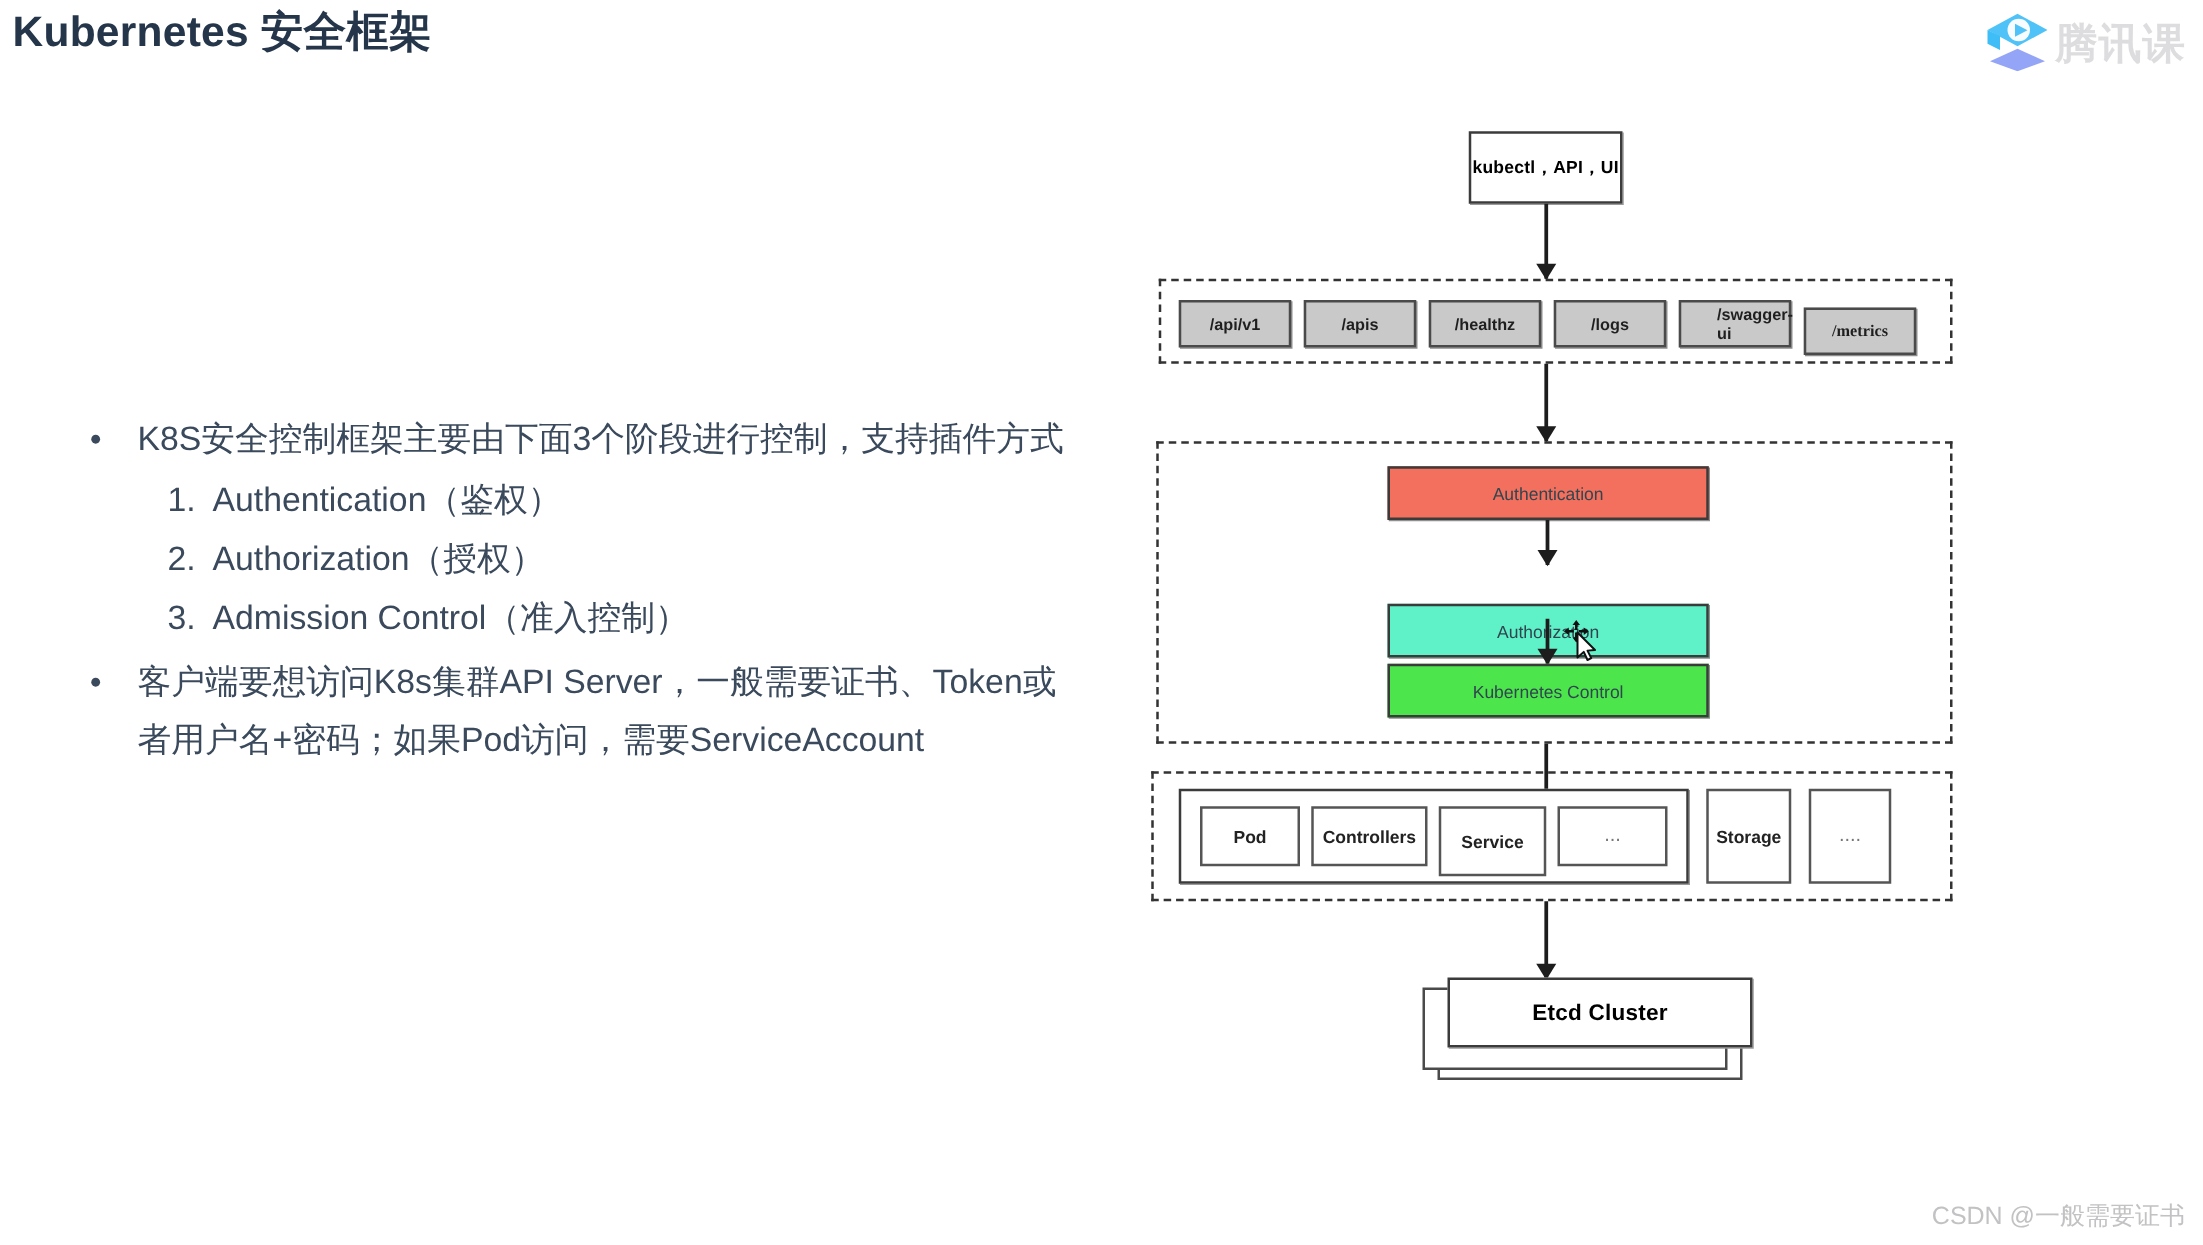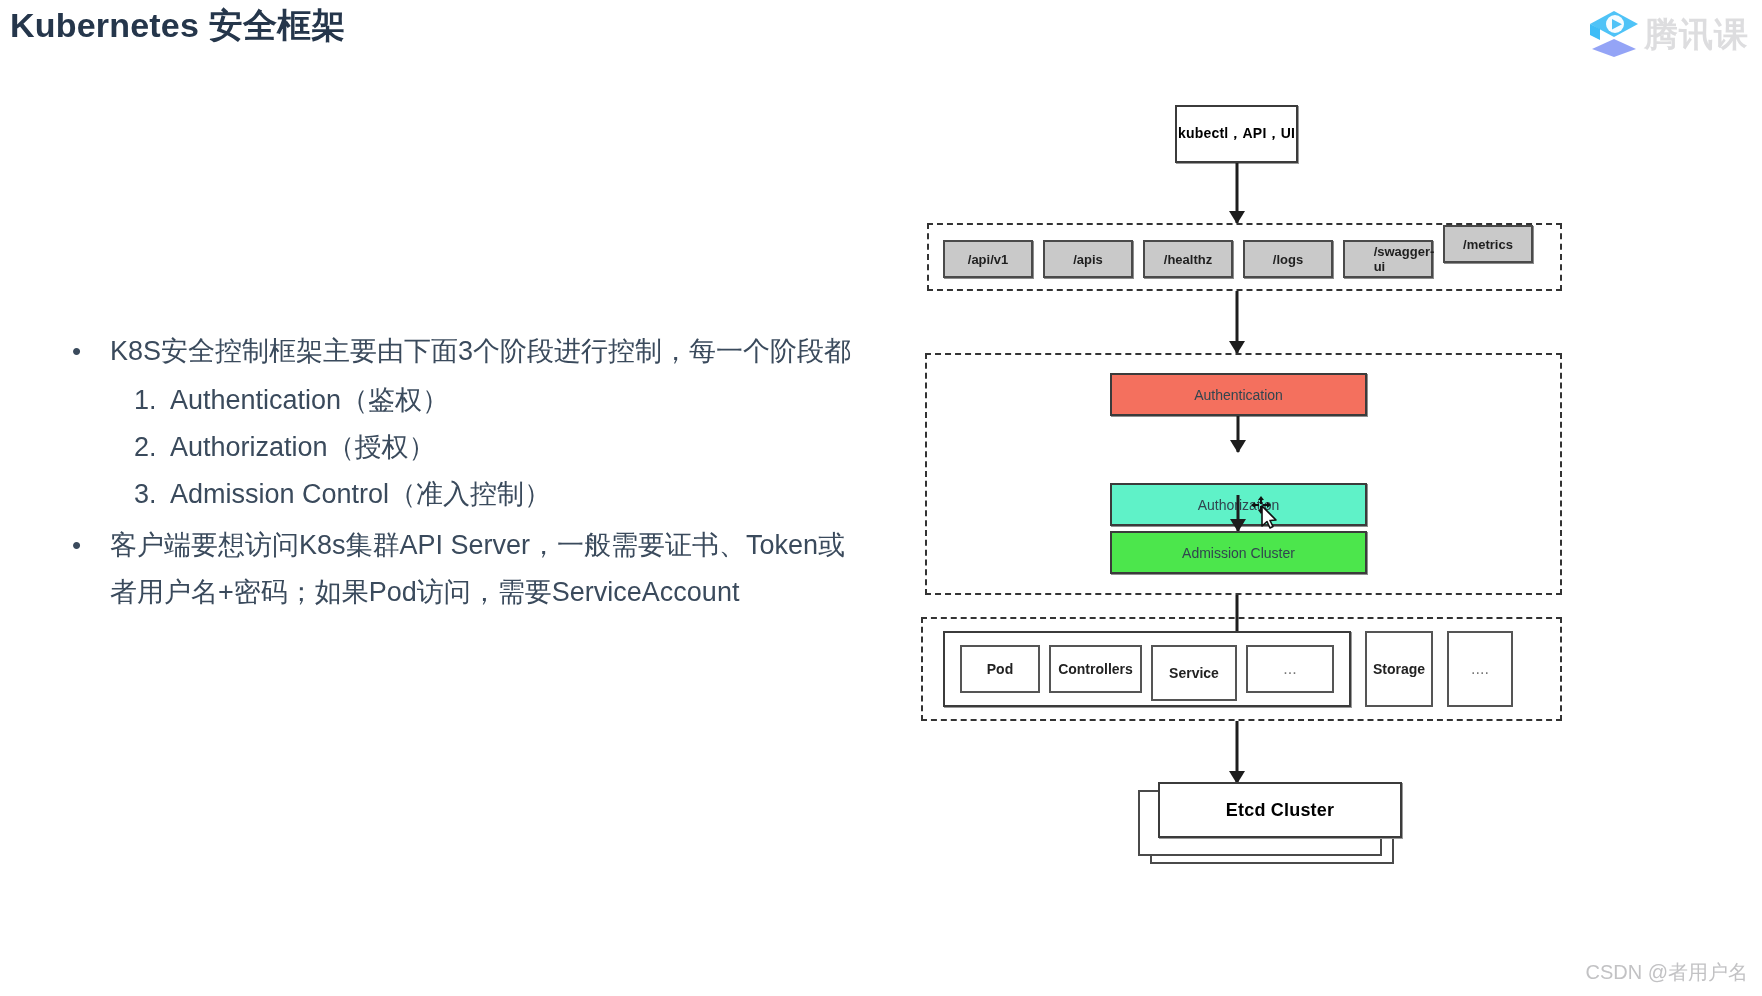--- a/index.html
+++ b/index.html
@@ -142,21 +142,21 @@
       <path d="M24 10 L34 15.2 L24 20.4 Z" fill="#4fc3f7"></path>
     </svg>
     <div id="logo-text">腾讯课</div>
   </div>
 
   <div id="body-text">
 
     <div class="bullet-row">
       <div class="bullet-dot">•</div>
       <div class="bullet-body">
-        <div class="bullet-line">K8S安全控制框架主要由下面3个阶段进行控制，每一个阶段都</div>
+        <div class="bullet-line">K8S安全控制框架主要由下面3个阶段进行控制，支持插件方式</div>
       </div>
     </div>
 
     <div class="sublist">
       <div class="sub-item">
         <span class="sub-num">1.</span>
         <span class="sub-label">Authentication（鉴权）</span>
       </div>
       <div class="sub-item">
         <span class="sub-num">2.</span>
@@ -186,21 +186,21 @@
       <div class="arrow-line"></div>
       <div class="arrow-head"></div>
     </div>
 
     <div class="dashed-group" style="left:-83px; top:133px; width:635px; height:68px;"></div>
     <div class="gray-node" style="position:absolute; left:-67px; top:150px; width:90px; height:38px; display:flex; align-items:center; justify-content:center;">/api/v1</div>
     <div class="gray-node" style="position:absolute; left:33px; top:150px; width:90px; height:38px; display:flex; align-items:center; justify-content:center;">/apis</div>
     <div class="gray-node" style="position:absolute; left:133px; top:150px; width:90px; height:38px; display:flex; align-items:center; justify-content:center;">/healthz</div>
     <div class="gray-node" style="position:absolute; left:233px; top:150px; width:90px; height:38px; display:flex; align-items:center; justify-content:center;">/logs</div>
     <div class="gray-node" style="position:absolute; left:333px; top:150px; width:90px; height:38px; display:flex; align-items:center; justify-content:center;padding-left:32px;">/swagger-ui</div>
-    <div class="gray-node" style="position:absolute; left:433px; top:135px; width:90px; height:38px; display:flex; align-items:center; justify-content:center;">/metrics</div>
+    <div class="gray-node" style="position:absolute; left:433px; top:156px; width:90px; height:38px; display:flex; align-items:center; justify-content:center;font-family:Liberation Serif, serif;">/metrics</div>
 
     <div class="arrow" style="left:218px; top:201px; width:18px; height:62px;">
       <div class="arrow-line"></div>
       <div class="arrow-head"></div>
     </div>
 
     <div class="dashed-group" style="left:-85px; top:263px; width:637px; height:242px;"></div>
 
     <div class="stage" style="left:100px; top:283px; width:257px; height:43px; background:#f4705e;">Authentication</div>
 
@@ -209,21 +209,21 @@
       <div class="arrow-head"></div>
     </div>
 
     <div class="stage" style="left:100px; top:362px; width:257px; height:43px; background:#5ff2c8;margin-top:31px;">Authorization</div>
 
     <div class="arrow" style="left:219px; top:405px; width:18px; height:36px;">
       <div class="arrow-line"></div>
       <div class="arrow-head"></div>
     </div>
 
-    <div class="stage" style="left:100px; top:441px; width:257px; height:43px; background:#4ce64c;">Admission Cluster</div>
+    <div class="stage" style="left:100px; top:441px; width:257px; height:43px; background:#4ce64c;">Kubernetes Control</div>
 
     <div class="arrow" style="left:218px; top:505px; width:18px; height:62px;">
       <div class="arrow-line"></div>
       <div class="arrow-head"></div>
     </div>
 
     <div class="dashed-group" style="left:-89px; top:527px; width:641px; height:104px;"></div>
 
     <div class="group-box" style="left:-67px; top:541px; width:408px; height:76px;"></div>
 
@@ -249,15 +249,15 @@
   <svg id="cursor" viewBox="0 0 34 36">
     <g fill="#111111">
       <path d="M11 1 L14 5 L12 5 L12 9 L10 9 L10 5 L8 5 Z"></path>
       <path d="M11 19 L14 15 L12 15 L12 11 L10 11 L10 15 L8 15 Z"></path>
       <path d="M1 10 L5 7 L5 9 L9 9 L9 11 L5 11 L5 13 Z"></path>
       <path d="M21 10 L17 7 L17 9 L13 9 L13 11 L17 11 L17 13 Z"></path>
     </g>
     <path d="M12 11 L12 31 L17 26.5 L20 33 L23 31.5 L20 25.5 L26 25 Z" fill="#ffffff" stroke="#111111" stroke-width="1.6" stroke-linejoin="round"></path>
   </svg>
 
-  <div id="csdn">CSDN @者用户名</div>
+  <div id="csdn">CSDN @一般需要证书</div>
 
 </div>
 
 </body></html>

